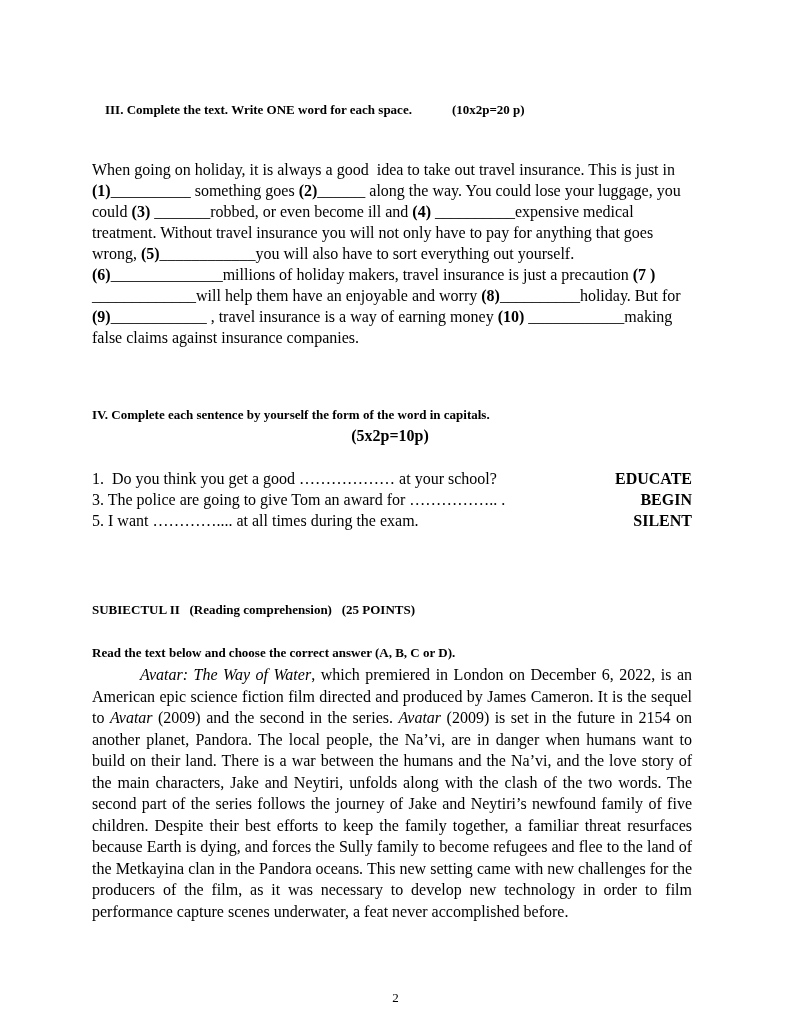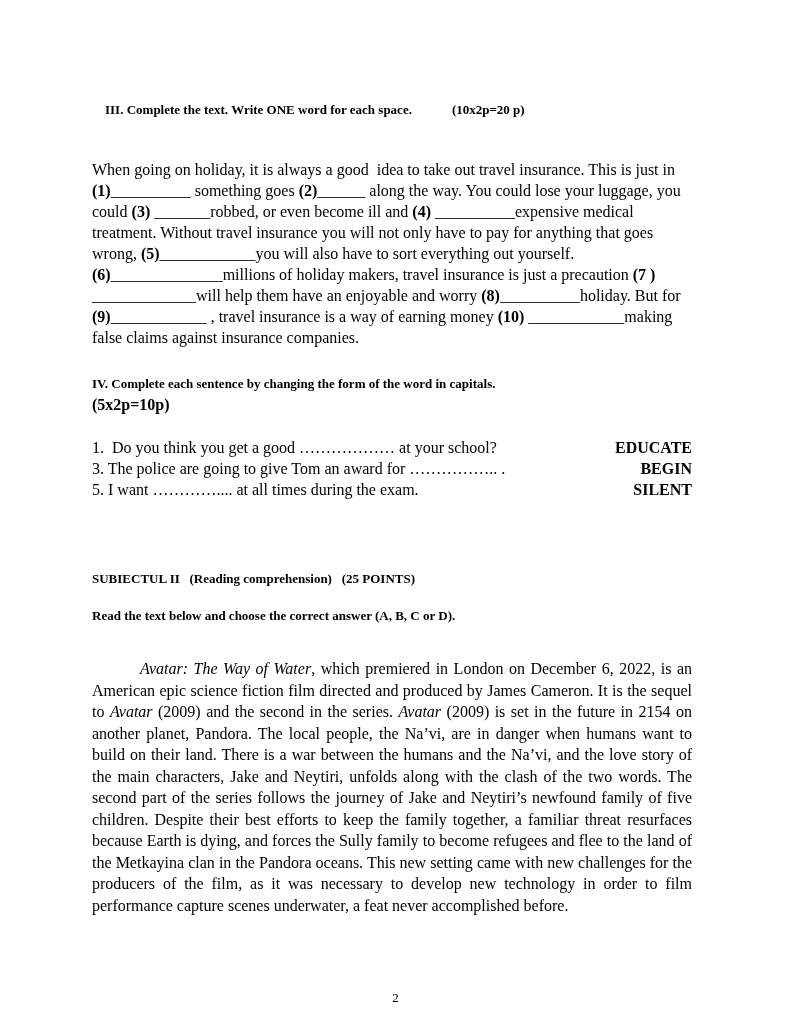--- a/index.html
+++ b/index.html
@@ -20,40 +20,40 @@
   }
   .heading {
     font-weight: bold;
     white-space: pre-wrap;
     font-size: 13px;
   }
   .h-iii { margin-bottom: 18px; }
   .h-iii .pts { margin-left: 40px; }
   .cloze {
     white-space: pre-wrap;
-    margin-bottom: 25px;
+    margin-bottom: 56px;
     line-height: 21px;
   }
   .pts-right {
     font-weight: bold;
-    text-align: left;
+    text-align: center;
     padding-right: 4px;
     margin-bottom: 22px;
   }
   .items { margin-bottom: 68px; }
   .item-row {
     display: flex;
     justify-content: space-between;
     align-items: baseline;
     line-height: 21px;
   }
   .item-text { white-space: pre-wrap; }
   .item-word { font-weight: bold; white-space: nowrap; margin-left: 10px; }
-  .h-sub { margin-bottom: 16px; }
-  .h-read { margin-bottom: 32px; }
+  .h-sub { margin-bottom: 22px; }
+  .h-read { margin-bottom: 1px; }
   .passage {
     text-align: justify;
     text-indent: 48px;
     line-height: 21.5px;
     white-space: pre-wrap;
   }
   .page-number {
     position: absolute;
     bottom: 16px;
     left: 0;
@@ -67,21 +67,21 @@
 
 <div class="page">
 
   <div class="heading h-iii">
     <span>III. Complete the text. Write ONE word for each space.</span><span class="pts">(10x2p=20 p)</span>
   </div>
 
   <p class="cloze"><span>When going on holiday, it is always a good  idea to take out travel insurance. This is just in </span><span style="font-weight: bold;">(1)</span><span>__________ something goes </span><span style="font-weight: bold;">(2)</span><span>______ along the way. You could lose your luggage, you could </span><span style="font-weight: bold;">(3)</span><span> _______robbed, or even become ill and </span><span style="font-weight: bold;">(4)</span><span> __________expensive medical treatment. Without travel insurance you will not only have to pay for anything that goes wrong, </span><span style="font-weight: bold;">(5)</span><span>____________you will also have to sort everything out yourself.
 </span><span style="font-weight: bold;">(6)</span><span>______________millions of holiday makers, travel insurance is just a precaution </span><span style="font-weight: bold;">(7 )</span><span> _____________will help them have an enjoyable and worry </span><span style="font-weight: bold;">(8)</span><span>__________holiday. But for </span><span style="font-weight: bold;">(9)</span><span>____________ , travel insurance is a way of earning money </span><span style="font-weight: bold;">(10)</span><span> ____________making false claims against insurance companies.</span></p>
 
-  <div class="heading">IV. Complete each sentence by changing the form of the word in capitals.</div>
+  <div class="heading">IV. Complete each sentence by yourself the form of the word in capitals.</div>
   <div class="pts-right">(5x2p=10p)</div>
 
   <div class="items">
     <div class="item-row">
       <span class="item-text">1.  Do you think you get a good ……………… at your school?</span>
       <span class="item-word">EDUCATE</span>
     </div>
     <div class="item-row">
       <span class="item-text">3. The police are going to give Tom an award for …………….. .</span>
       <span class="item-word">BEGIN</span>

